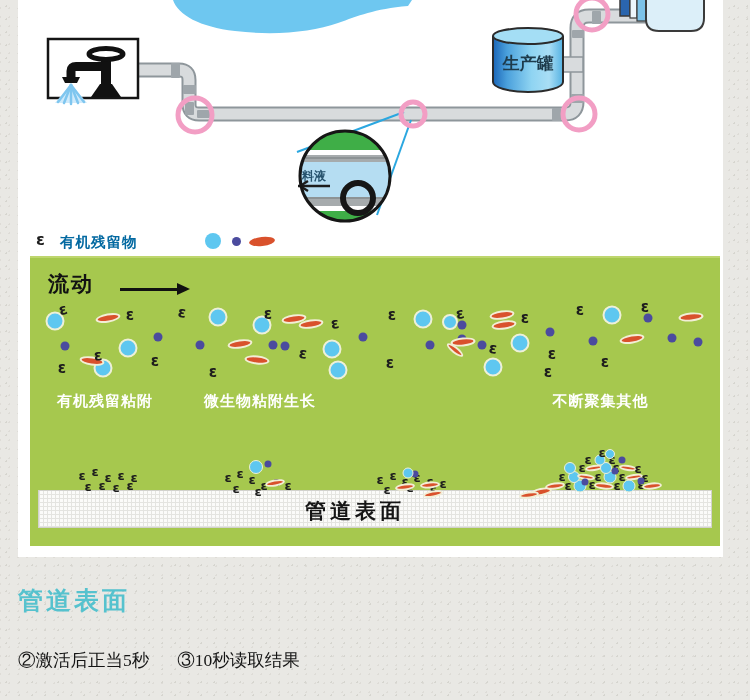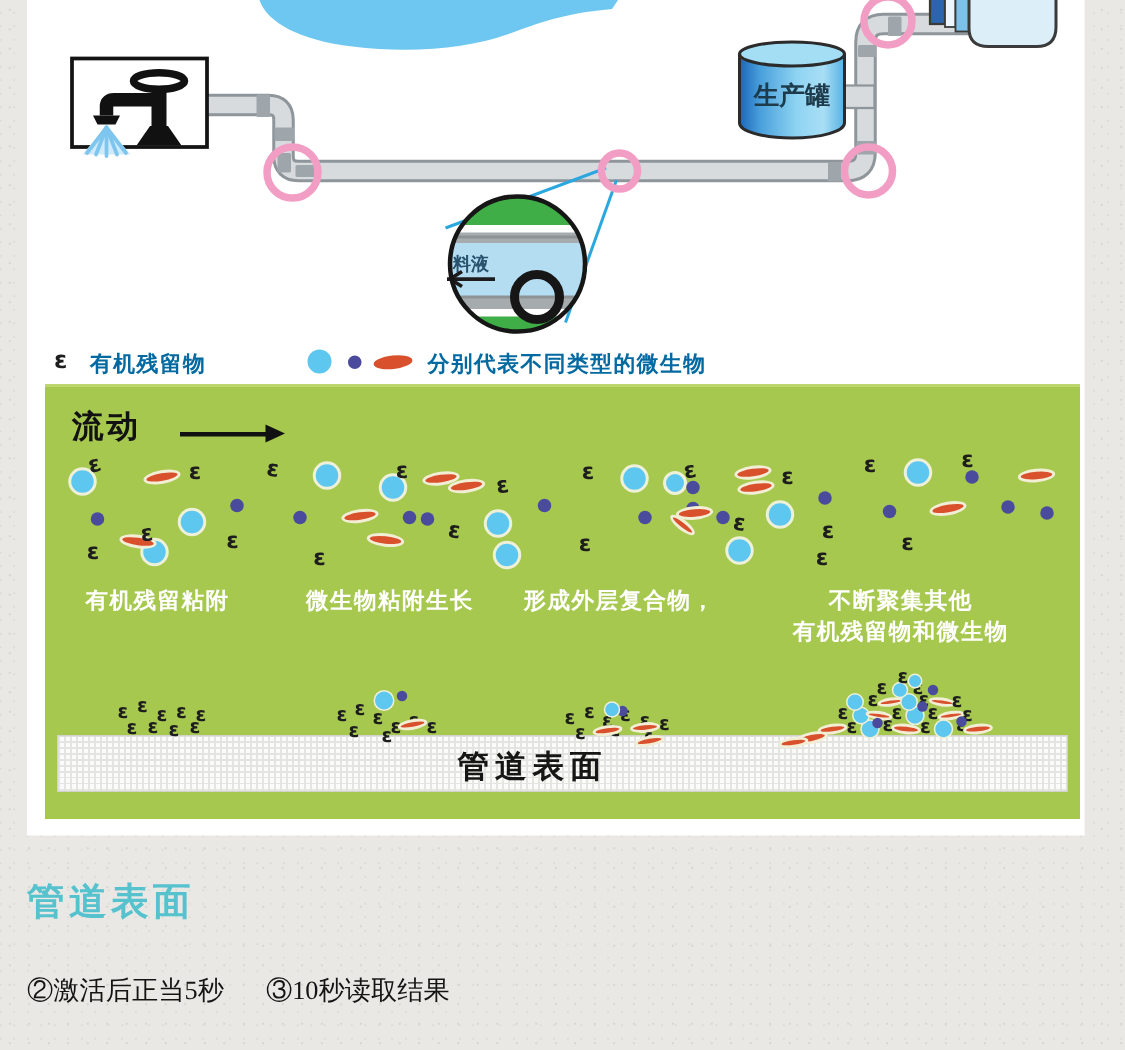--- a/index.html
+++ b/index.html
@@ -159,21 +159,20 @@
     </g>
   </g>
 </svg>
 
 <div class="legend">
   <span class="sq-glyph">ɛ</span>
   <span class="lbl lbl1">有机残留物</span>
   <span class="sym-c"></span>
   <span class="sym-d"></span>
   <span class="sym-e"></span>
-  <span class="lbl lbl2">分别代表不同类型的微生物</span>
 </div>
 
 <div class="panel">
   <div class="flow-label">流动</div>
   <div class="flow-arrow"></div>
   <div class="scatter-layer" id="scatter-layer">
       <span class="it it-c" style="width: 19px; height: 19px; left: 25px; top: 63px; transform: translate(-50%, -50%) rotate(0deg);"></span>
       <span class="it it-c" style="width: 19px; height: 19px; left: 73px; top: 110px; transform: translate(-50%, -50%) rotate(0deg);"></span>
       <span class="it it-c" style="width: 19px; height: 19px; left: 98px; top: 90px; transform: translate(-50%, -50%) rotate(0deg);"></span>
       <span class="it it-c" style="width: 19px; height: 19px; left: 188px; top: 59px; transform: translate(-50%, -50%) rotate(0deg);"></span>
@@ -303,25 +302,23 @@
       <span class="it it-d" style="width: 7px; height: 7px; border-width: 1px; left: 611px; top: 223px; transform: translate(-50%, -50%) rotate(0deg);"></span>
     </div>
   <div class="stages">
     <div class="stage stage1">
         <div>有机残留粘附</div>
       </div>
     <div class="stage stage2">
         <div>微生物粘附生长</div>
       </div>
     <div class="stage stage3">
-        <div>形成外层复合物，</div>
       </div>
     <div class="stage stage4">
         <div>不断聚集其他</div>
-        <div>有机残留物和微生物</div>
       </div>
   </div>
   <div class="pipe-surface">
     <div class="surface-label">管道表面</div>
   </div>
 </div>
 
 <div class="footer-title">管道表面</div>
 <div class="footer-steps">
   <span>②激活后正当5秒</span>

